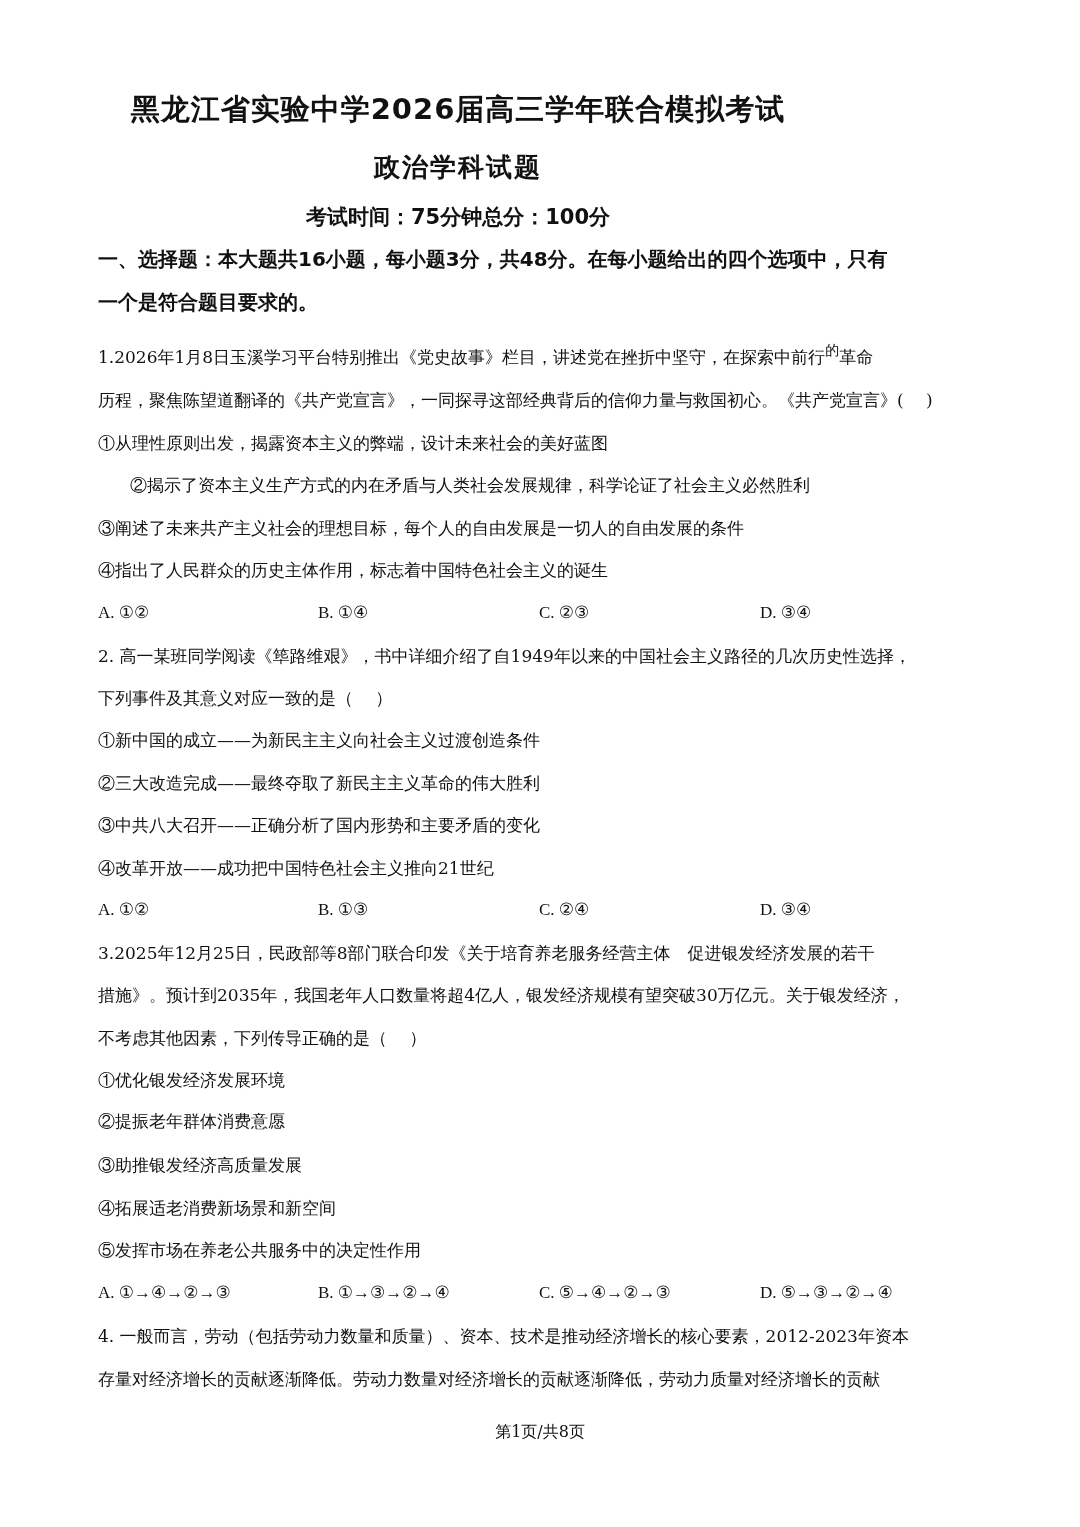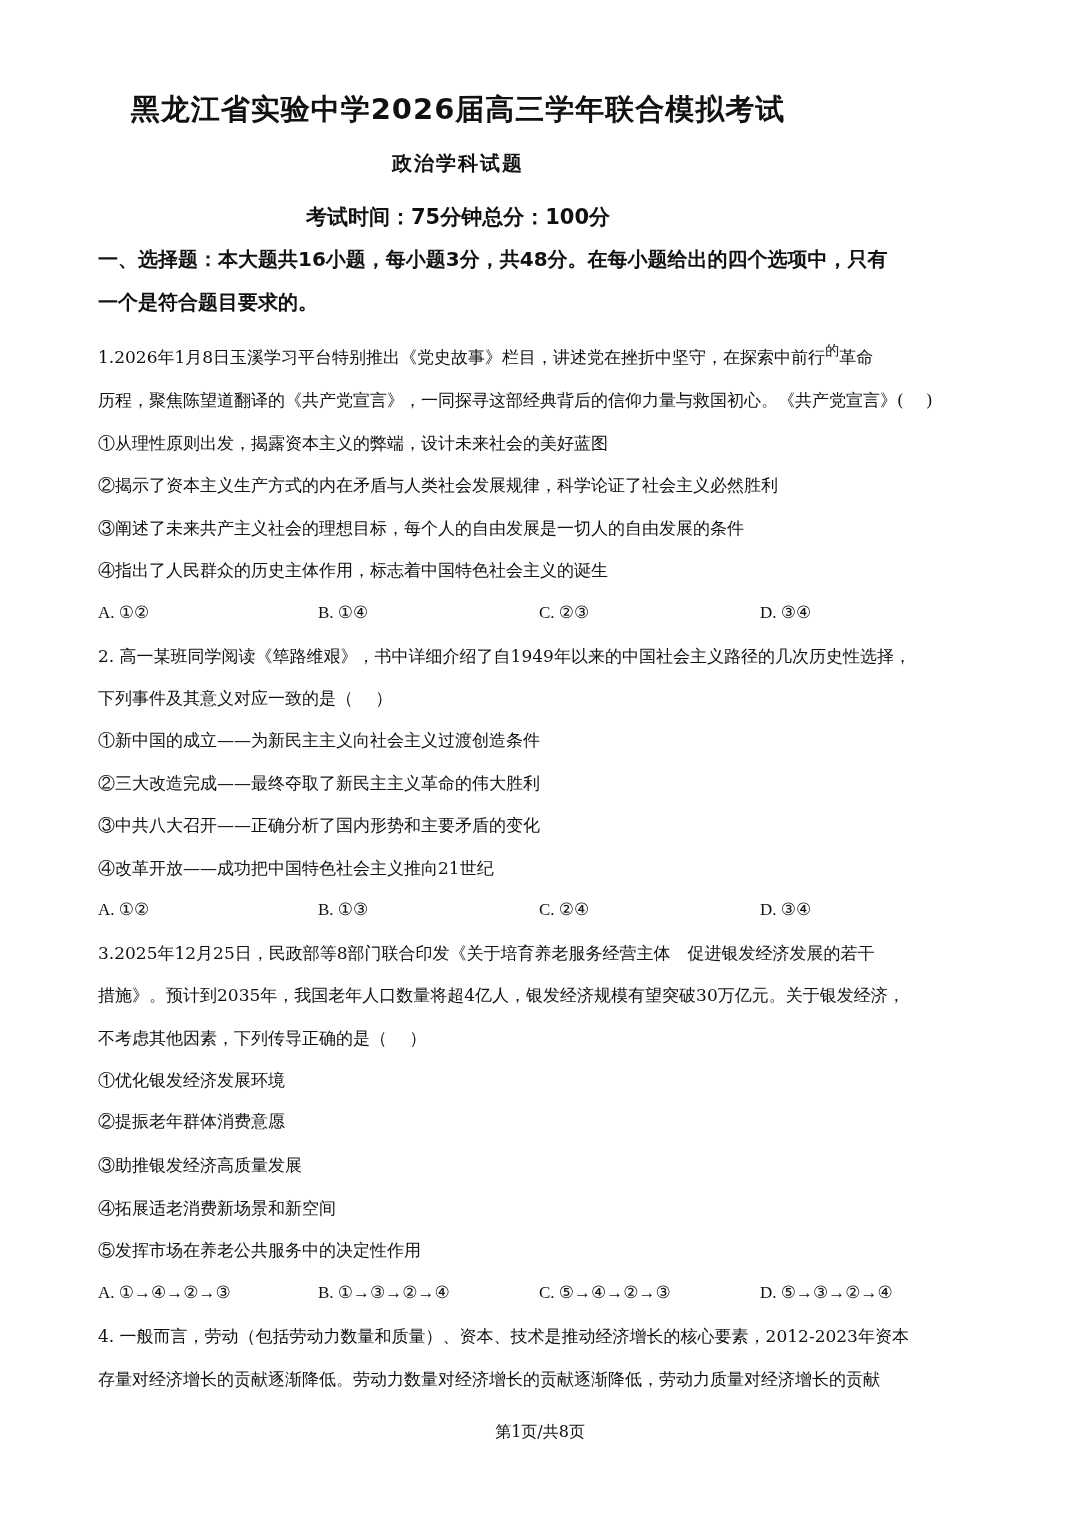--- a/index.html
+++ b/index.html
@@ -6,21 +6,21 @@
   body {
     width: 1080px; height: 1527px; position: relative; overflow: hidden;
     font-family: "DejaVu Serif", "Liberation Serif", serif;
     color: #111111;
   }
   .title {
     position: absolute; left: 0; width: 916px; text-align: center;
     font-weight: bold; font-family: "DejaVu Sans", "Liberation Sans", sans-serif;
   }
   .t1 { top: 90px; font-size: 29px; letter-spacing: 1px; }
-  .t2 { top: 150px; font-size: 20px; letter-spacing: 2px; }
+  .t2 { top: 150px; font-size: 26px; letter-spacing: 2px; }
   .t3 { top: 203px; font-size: 21px; }
   .sec {
     position: absolute; left: 98px; width: 890px;
     font-weight: bold; font-size: 20px;
     font-family: "DejaVu Sans", "Liberation Sans", sans-serif;
   }
   .line {
     position: absolute; left: 98px; width: 890px; font-size: 17px;
     white-space: nowrap; line-height: 24px;
   }
@@ -40,21 +40,21 @@
 
 <div class="sec" style="top:246px;">一、选择题：本大题共16小题，每小题3分，共48分。在每小题给出的四个选项中，只有</div>
 <div class="sec" style="top:289px;">一个是符合题目要求的。</div>
 
 <div>
   <div class="line" style="top:345px;">
     <span>1.2026年1月8日玉溪学习平台特别推出《党史故事》栏目，讲述党在挫折中坚守，在探索中前行</span><span class="sup">的</span><span>革命</span>
   </div>
   <div class="line" style="top:388px;">历程，聚焦陈望道翻译的《共产党宣言》，一同探寻这部经典背后的信仰力量与救国初心。《共产党宣言》(　 )</div>
   <div class="line" style="top:431px;">①从理性原则出发，揭露资本主义的弊端，设计未来社会的美好蓝图</div>
-  <div class="line" style="top:473px;">②揭示了资本主义生产方式的内在矛盾与人类社会发展规律，科学论证了社会主义必然胜利</div>
+  <div class="line" style="top:473px;margin-left:32px;">②揭示了资本主义生产方式的内在矛盾与人类社会发展规律，科学论证了社会主义必然胜利</div>
   <div class="line" style="top:516px;">③阐述了未来共产主义社会的理想目标，每个人的自由发展是一切人的自由发展的条件</div>
   <div class="line" style="top:558px;">④指出了人民群众的历史主体作用，标志着中国特色社会主义的诞生</div>
   <div class="opt" style="top:601px;left:98px;">A. ①②</div>
   <div class="opt" style="top:601px;left:318px;">B. ①④</div>
   <div class="opt" style="top:601px;left:539px;">C. ②③</div>
   <div class="opt" style="top:601px;left:760px;">D. ③④</div>
 </div>
 
 <div>
   <div class="line" style="top:644px;">2. 高一某班同学阅读《筚路维艰》，书中详细介绍了自1949年以来的中国社会主义路径的几次历史性选择，</div>

